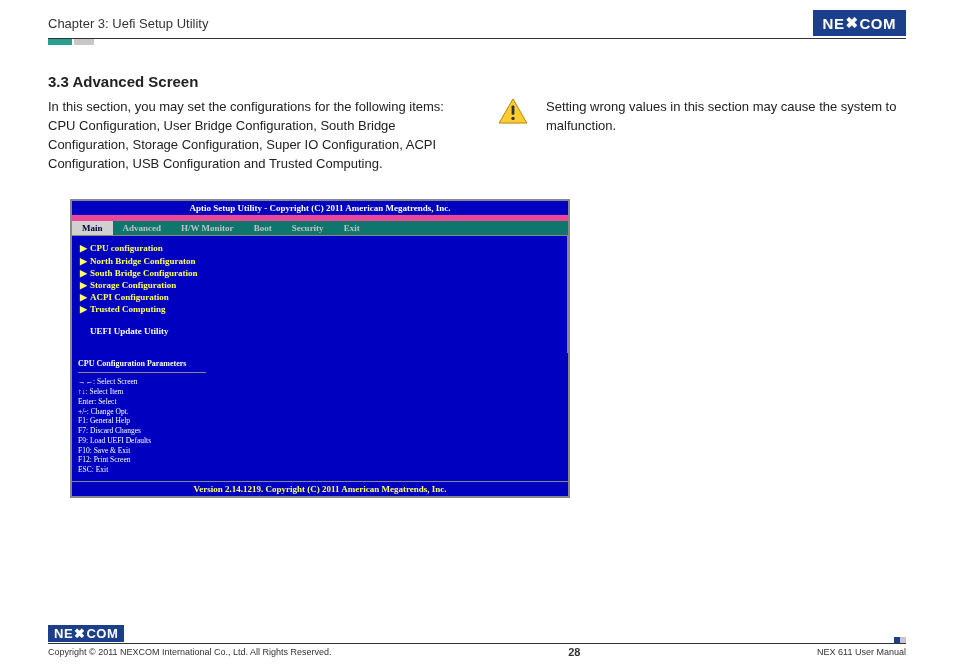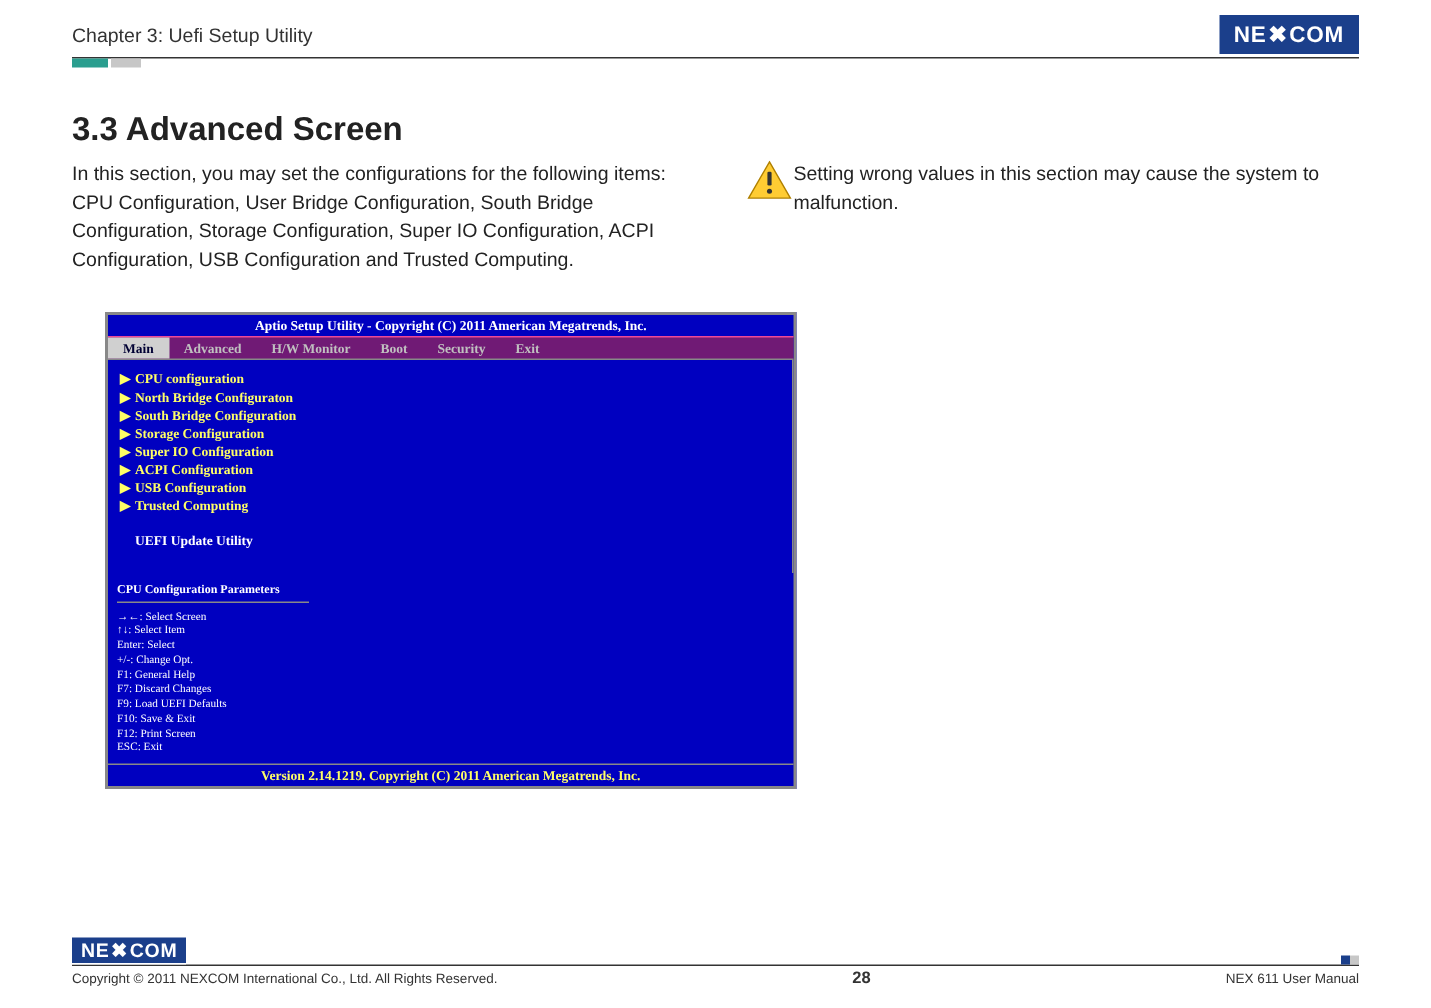--- a/index.html
+++ b/index.html
@@ -31,44 +31,44 @@
   .logo .x { color: #fff; position: relative; }
   .topbar {
     margin: 0 48px 0 48px;
     height: 6px;
     display: flex;
   }
   .topbar .seg1 { width: 24px; background: #2a9e8f; }
   .topbar .seg2 { width: 20px; background: #c7c7c7; margin-left: 2px; }
   .topline-full { margin: 0 48px; height:1px; background:#333; }
   .content { padding: 28px 48px 0 48px; }
-  h1 { font-size: 22px; font-weight: 700; margin-bottom: 8px; }
+  h1 { font-size: 15px; font-weight: 700; margin-bottom: 8px; }
   .cols { display: flex; gap: 30px; }
   .colL { width: 420px; font-size: 13px; line-height: 1.45; }
-  .colR { flex: 1; display: flex; align-items: flex-start; gap: 1px; font-size: 13px; line-height:1.45; }
+  .colR { flex: 1; display: flex; align-items: flex-start; gap: 18px; font-size: 13px; line-height:1.45; }
   .warn-icon { width: 30px; flex: 0 0 30px; }
-  .bios-wrap { margin-top: 26px; margin-left: 22px; width: 461px; }
+  .bios-wrap { margin-top: 26px; margin-left: 22px; width: 500px; }
   .bios {
     border: 2px solid #888;
     background: #0000c0;
     font-family: "Times New Roman", serif;
     font-size: 9px;
     color: #fff;
   }
   .bios-title {
     text-align: center;
     font-weight: bold;
     padding: 2px 0;
     color: #fff;
     font-size: 9px;
   }
   .bios-tabs {
     display: flex;
-    background: #701a75;
-    border-top: 1px solid #ec4899;
+    background: #0f766e;
+    border-top: 6px solid #ec4899;
     border-bottom: 1px solid #888;
   }
   .bios-tab {
     padding: 2px 10px;
     color: #c0c0c0;
     font-size: 9px;
     font-weight: bold;
   }
   .bios-tab.active {
     background: #d0d0d0;
@@ -174,23 +174,21 @@
         <div class="bios-tab">Boot</div>
         <div class="bios-tab">Security</div>
         <div class="bios-tab">Exit</div>
       </div>
       <div class="bios-body">
         <div class="bios-left">
           <div class="bios-item"><span class="bios-arrow">▶</span><span>CPU configuration</span></div>
           <div class="bios-item"><span class="bios-arrow">▶</span><span>North Bridge Configuraton</span></div>
           <div class="bios-item"><span class="bios-arrow">▶</span><span>South Bridge Configuration</span></div>
           <div class="bios-item"><span class="bios-arrow">▶</span><span>Storage Configuration</span></div>
-          <div class="bios-item"><span class="bios-arrow">▶</span><span>Super IO Configuration</span></div>
           <div class="bios-item"><span class="bios-arrow">▶</span><span>ACPI Configuration</span></div>
-          <div class="bios-item"><span class="bios-arrow">▶</span><span>USB Configuration</span></div>
           <div class="bios-item"><span class="bios-arrow">▶</span><span>Trusted Computing</span></div>
           <div class="bios-sep"></div>
           <div class="bios-item white" style="margin-left:10px;">UEFI Update Utility</div>
           <div class="bios-sep"></div>
         </div>
         <div class="bios-right">
           <div class="bios-help-title">CPU Configuration Parameters</div>
           <div class="bios-keys">
             <div>→←: Select Screen</div>
             <div>↑↓: Select Item</div>

